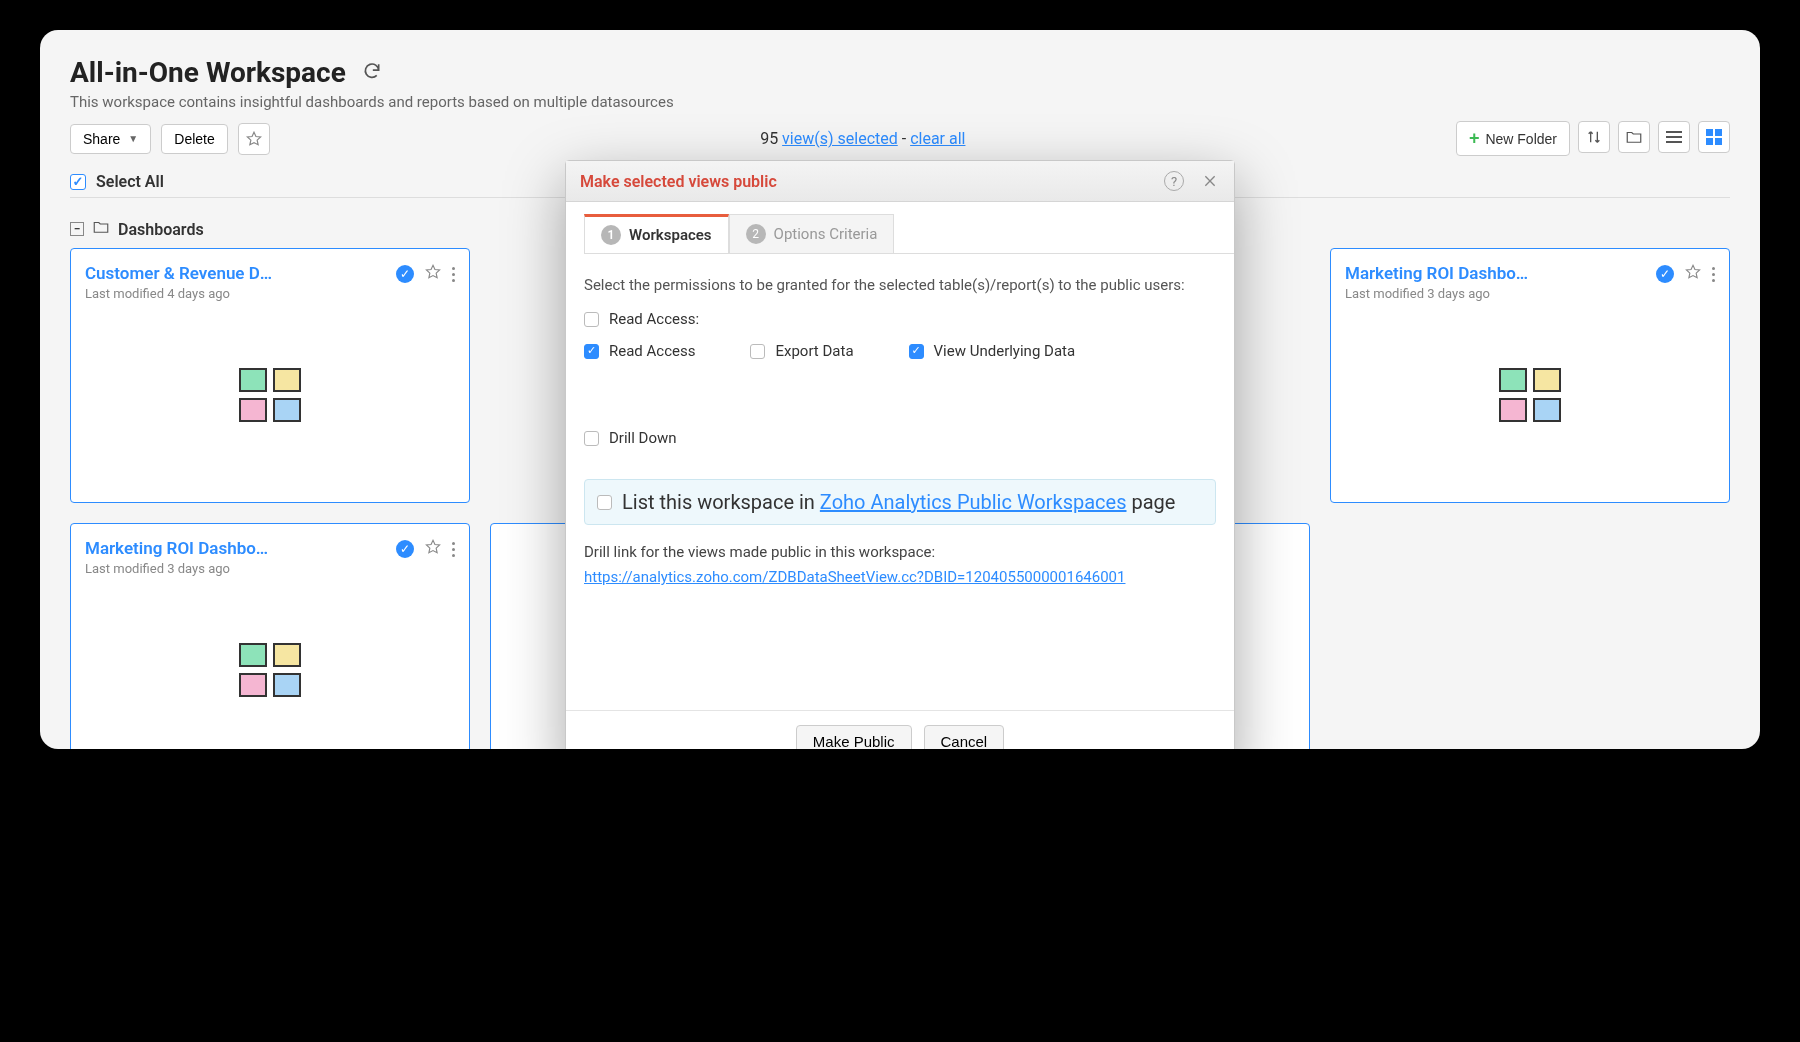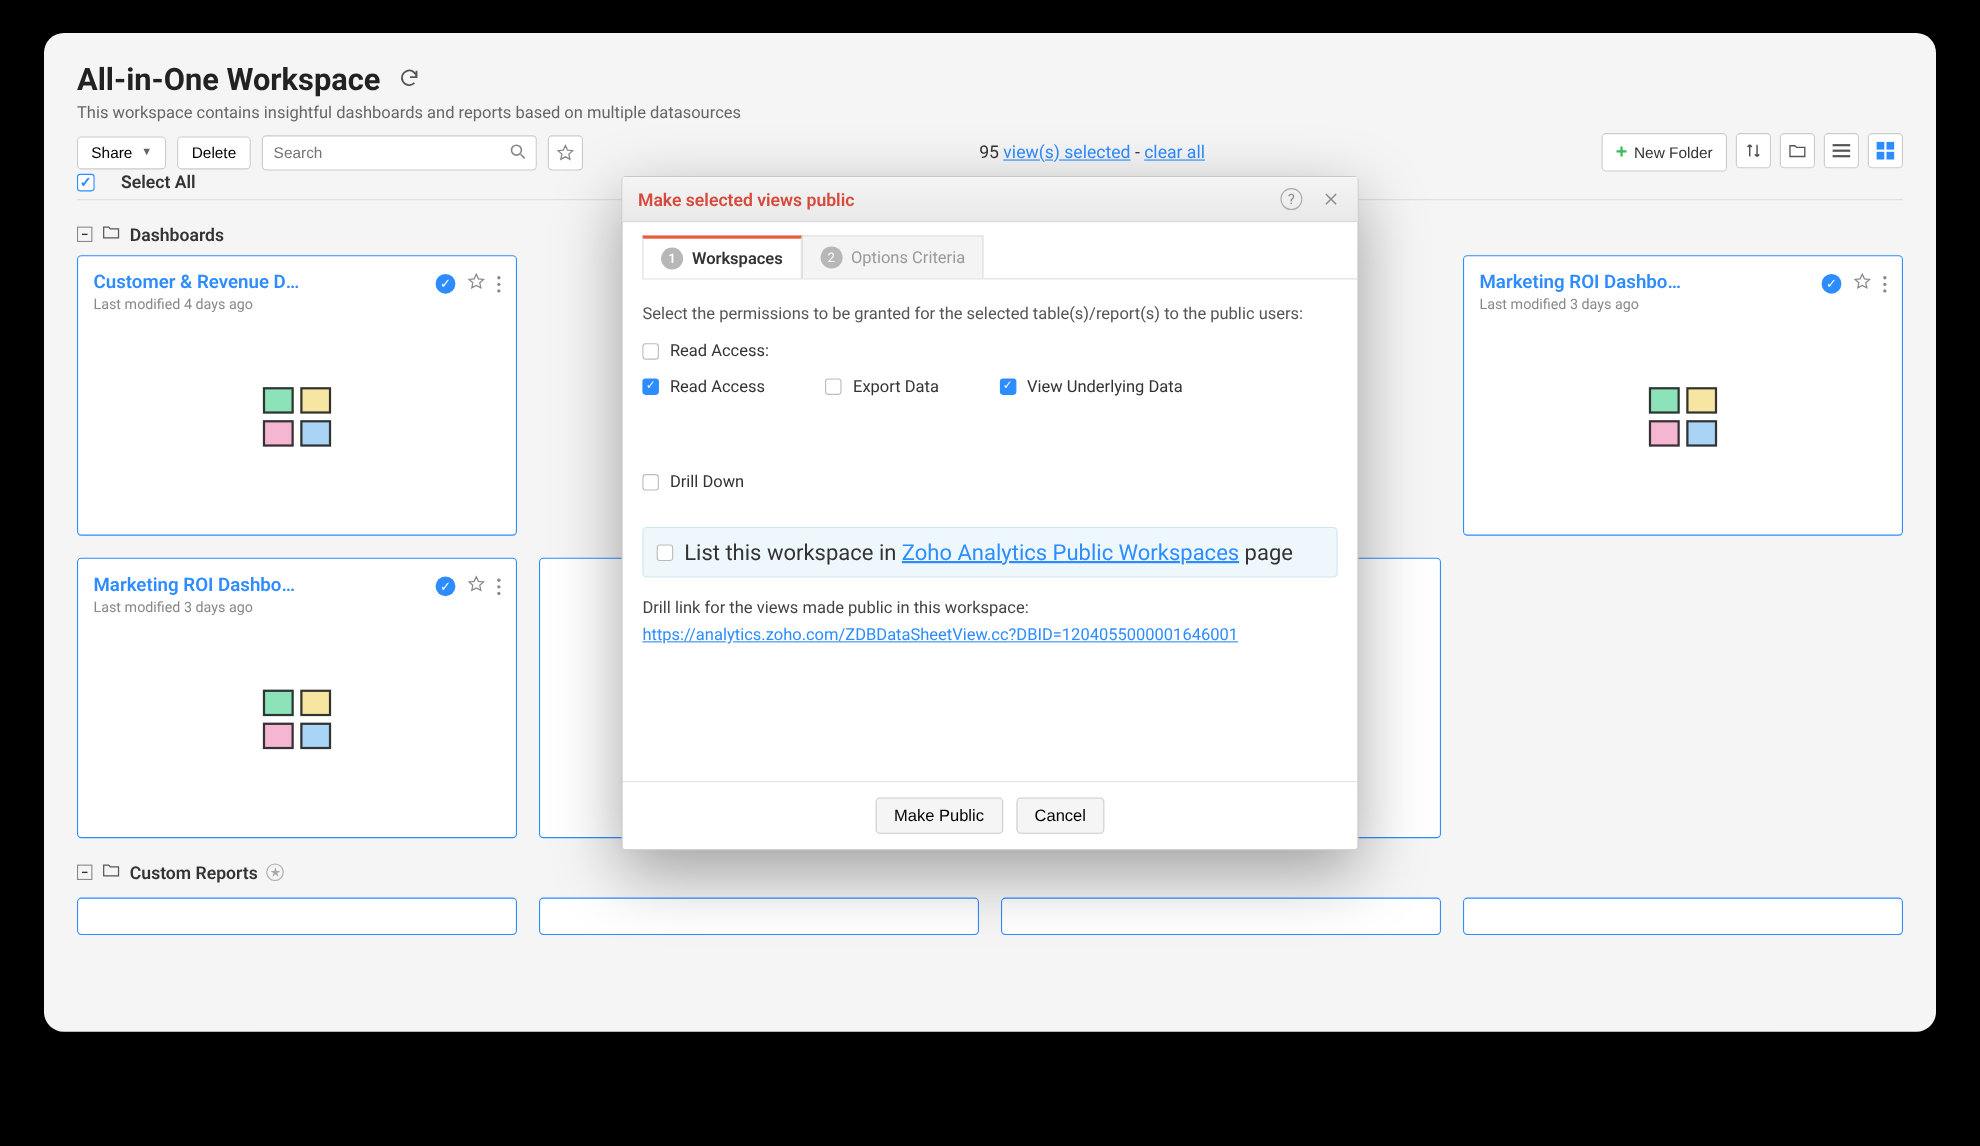--- a/index.html
+++ b/index.html
@@ -9,21 +9,21 @@
     background: #000;
     padding: 30px 40px 40px 40px;
     color: #333;
   }
   .window {
     background: #f5f5f5;
     border-radius: 18px;
     padding: 26px 30px 18px 30px;
     box-shadow: 0 20px 40px rgba(0,0,0,.5);
     position: relative;
-    height: 908px;
+    height: 719px;
     overflow: hidden;
   }
   .title-row { display:flex; align-items:center; gap:16px; }
   .title { font-size: 28px; font-weight: 700; color:#222; }
   .refresh-icon svg { width:20px; height:20px; stroke:#555; fill:none; stroke-width:2; }
   .subtitle { font-size: 15px; color:#666; margin-top:4px; }
   .toolbar { display:flex; align-items:center; gap:10px; margin-top:10px; }
   .btn {
     background:#fff; border:1px solid #ccc; border-radius:4px; padding:6px 12px;
     font-size:14px; cursor:pointer; display:inline-flex; align-items:center; gap:6px;
@@ -39,21 +39,21 @@
     display:inline-flex; align-items:center; justify-content:center; cursor:pointer;
   }
   .selection-info { flex:1; text-align:center; font-size:16px; }
   .selection-info a { color:#2d8cff; }
   .right-actions { display:flex; gap:8px; }
   .new-folder { color:#333; }
   .plus { color:#3cba54; font-weight:bold; font-size:18px; }
   .grid-icon-sq { display:inline-grid; grid-template-columns:7px 7px; grid-template-rows:7px 7px; gap:2px; }
   .grid-icon-sq span { background:#2d8cff; }
   .list-lines span { display:block; width:16px; height:2px; background:#555; margin:3px 0; }
-  .select-all-row { display:flex; align-items:center; gap:24px; border-bottom:1px solid #ddd; padding-bottom:6px; }
+  .select-all-row { display:flex; align-items:center; gap:10px; margin-top:16px; border-bottom:1px solid #ddd; padding-bottom:6px; }
   .cb { width:16px; height:16px; border:1.5px solid #2d8cff; border-radius:3px; display:inline-flex; align-items:center; justify-content:center; background:#fff; }
   .cb.checked::after { content:"✓"; color:#2d8cff; font-size:13px; font-weight:bold; }
   .select-all-label { font-weight:600; font-size:16px; }
   .section-header { display:flex; align-items:center; gap:8px; margin:20px 0 8px 0; font-size:16px; font-weight:600; }
   .collapse { width:14px; height:14px; border:1px solid #888; display:inline-flex; align-items:center; justify-content:center; font-size:12px; line-height:1; }
   .folder-ic svg { width:18px; height:18px; fill:none; stroke:#555; stroke-width:1.5; }
   .star-badge { width:16px; height:16px; border:1px solid #aaa; border-radius:50%; display:inline-flex; align-items:center; justify-content:center; font-size:10px; color:#aaa; }
   .card-grid { display:grid; grid-template-columns: repeat(4, 1fr); gap:20px; }
   .card {
     border:1px solid #2d8cff; border-radius:4px; background:#fff; height:255px; padding:14px;
@@ -128,29 +128,20 @@
     </span>
   </div>
   <div class="subtitle">This workspace contains insightful dashboards and reports based on multiple datasources</div>
 
   <div class="toolbar">
     <button class="btn">
       <span>Share</span>
       <span class="caret">▼</span>
     </button>
     <button class="btn">Delete</button>
-    <div class="search-box">
-      <input placeholder="Search" style="">
-      <span class="mag">
-        <svg width="18" height="18" viewBox="0 0 24 24" fill="none" stroke="#888" stroke-width="2">
-            <circle cx="10" cy="10" r="6"></circle>
-            <path d="M20 20l-5-5"></path>
-          </svg>
-      </span>
-    </div>
     <span class="icon-btn">
       <svg width="18" height="18" viewBox="0 0 24 24" fill="none" stroke="#888" stroke-width="1.6">
           <path d="M12 3l2.6 5.7 6.2.6-4.6 4.2 1.3 6.1L12 16.8 6.5 19.6l1.3-6.1L3.2 9.3l6.2-.6z"></path>
         </svg>
     </span>
 
     <div class="selection-info">
       <span>95</span>
       <a href="#">view(s) selected</a>
       <span> - </span>

